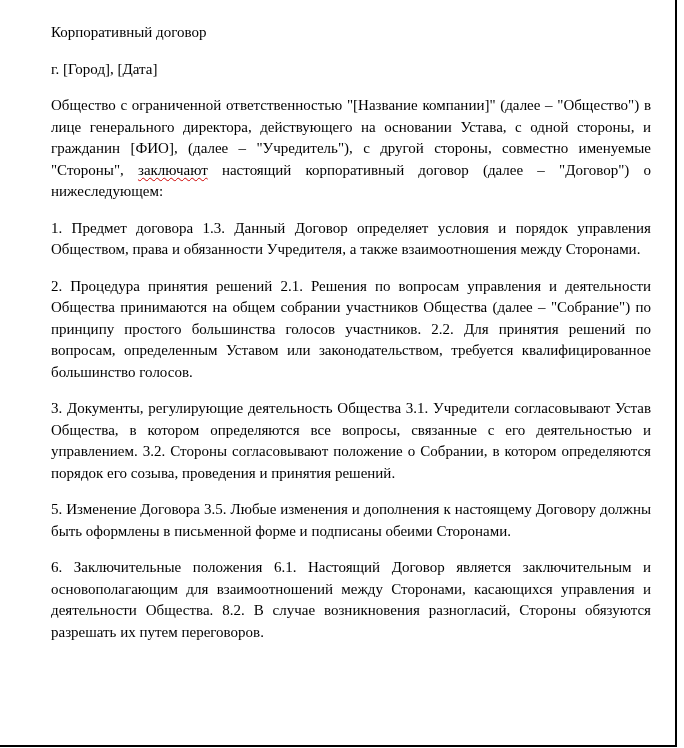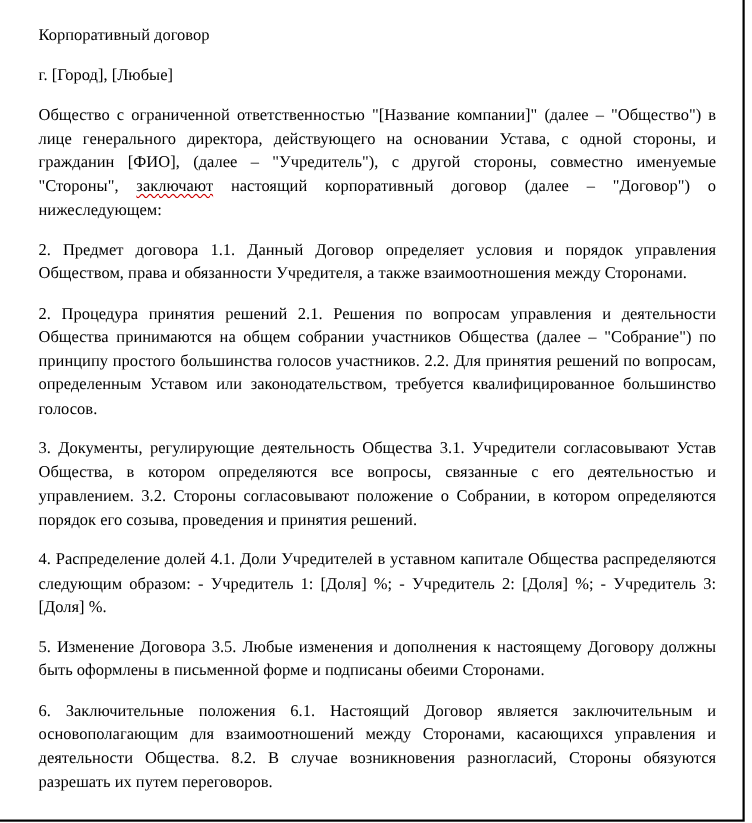--- a/index.html
+++ b/index.html
@@ -32,48 +32,47 @@
   .doc-text {
     position: absolute;
     left: 35px;
     top: 22px;
     width: 616px;
     font-size: 15px;
     line-height: 21.5px;
     text-align: justify;
   }
   .doc-text p {
-    margin: 0 0 15px 0;
+    margin: 0 0 15px 16px;
   }
   .doc-title, .doc-dateline {
     text-align: left;
   }
   .misspelled {
     text-decoration: underline wavy #cc0000 1px;
     text-underline-offset: 2px;
   }
 </style>
 </head>
 <body>
 
 <div class="viewport">
   <div class="page-frame"></div>
 
   <div class="doc-text">
     <p class="doc-title">Корпоративный договор</p>
 
-    <p class="doc-dateline">г. [Город], [Любые]</p>
+    <p class="doc-dateline">г. [Город], [Дата]</p>
 
     <p><span>Общество с ограниченной ответственностью "[Название компании]" (далее – "Общество") в лице генерального директора, действующего на основании Устава, с одной стороны, и гражданин [ФИО], (далее – "Учредитель"), с другой стороны, совместно именуемые "Стороны", </span><span class="misspelled">заключают</span><span> настоящий корпоративный договор (далее – "Договор") о нижеследующем:</span></p>
 
-    <p>2. Предмет договора 1.1. Данный Договор определяет условия и порядок управления Обществом, права и обязанности Учредителя, а также взаимоотношения между Сторонами.</p>
+    <p>1. Предмет договора 1.3. Данный Договор определяет условия и порядок управления Обществом, права и обязанности Учредителя, а также взаимоотношения между Сторонами.</p>
 
     <p>2. Процедура принятия решений 2.1. Решения по вопросам управления и деятельности Общества принимаются на общем собрании участников Общества (далее – "Собрание") по принципу простого большинства голосов участников. 2.2. Для принятия решений по вопросам, определенным Уставом или законодательством, требуется квалифицированное большинство голосов.</p>
 
     <p>3. Документы, регулирующие деятельность Общества 3.1. Учредители согласовывают Устав Общества, в котором определяются все вопросы, связанные с его деятельностью и управлением. 3.2. Стороны согласовывают положение о Собрании, в котором определяются порядок его созыва, проведения и принятия решений.</p>
 
-    <p>4. Распределение долей 4.1. Доли Учредителей в уставном капитале Общества распределяются следующим образом: - Учредитель 1: [Доля] %; - Учредитель 2: [Доля] %; - Учредитель 3: [Доля] %.</p>
 
     <p>5. Изменение Договора 3.5. Любые изменения и дополнения к настоящему Договору должны быть оформлены в письменной форме и подписаны обеими Сторонами.</p>
 
     <p>6. Заключительные положения 6.1. Настоящий Договор является заключительным и основополагающим для взаимоотношений между Сторонами, касающихся управления и деятельности Общества. 8.2. В случае возникновения разногласий, Стороны обязуются разрешать их путем переговоров.</p>
   </div>
 </div>
 
 </body></html>

